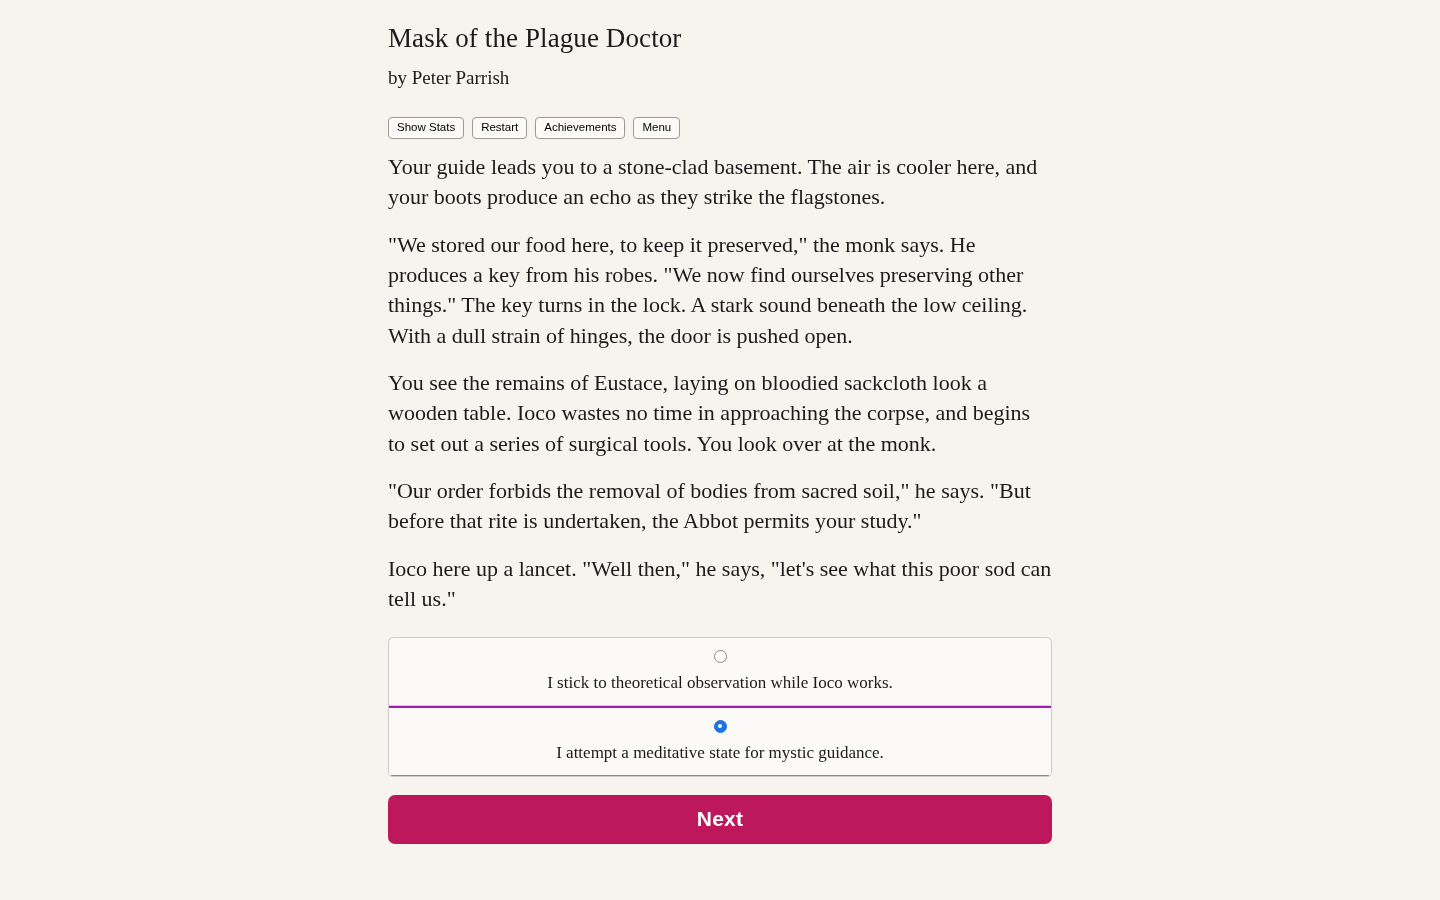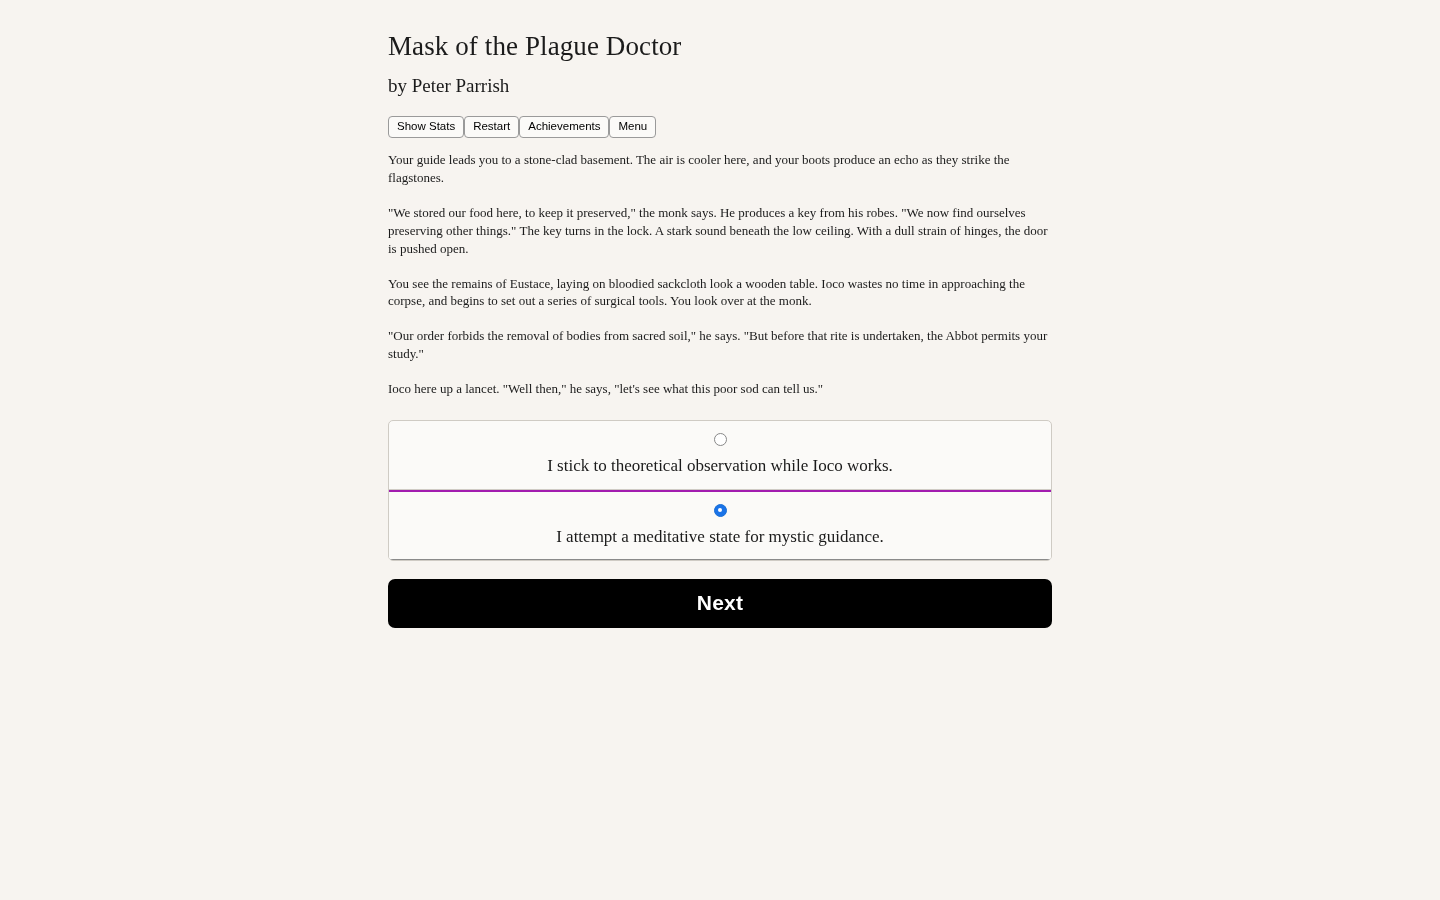--- a/index.html
+++ b/index.html
@@ -10,55 +10,56 @@
     height: 900px;
     overflow: hidden;
   }
   body {
     font-family: "Liberation Serif", serif;
     color: #1b1b1b;
   }
   #game {
     position: absolute;
     left: 388px;
-    top: 8px;
+    top: 0;
     width: 664px;
   }
   .title {
     font-size: 27px;
     font-weight: normal;
     margin: 0;
     padding-top: 22px;
     letter-spacing: 0.1px;
     line-height: 1.2;
   }
   .byline {
     font-size: 19px;
     margin: 13px 0 0 0;
     line-height: 1.2;
   }
   .toolbar {
-    margin-top: 18px;
+    margin-top: 27px;
     display: flex;
+    gap: 8px;
     align-items: flex-start;
   }
   .tool-btn {
     font-family: "Liberation Sans", sans-serif;
     font-size: 11.5px;
     color: #000;
     background: #fbfaf8;
     border: 1px solid #9a9a9a;
     border-radius: 4px;
     padding: 3px 8px 4px 8px;
     line-height: 1.1;
     cursor: pointer;
   }
   .story { margin-top: 13px; }
   .story p {
-    font-size: 13px;
+    font-size: 22px;
     line-height: 1.38;
     margin: 0 0 17px 0;
     max-width: 664px;
   }
   .choices {
     margin-top: 22px;
     border: 1px solid #cfcbc4;
     border-radius: 5px;
     background: #fbfaf8;
     overflow: hidden;
@@ -103,21 +104,21 @@
     background: #fff;
   }
   .choice-label {
     font-size: 17px;
     line-height: 1.2;
   }
   .next-btn {
     margin-top: 18px;
     width: 100%;
     display: block;
-    background: #000000;
+    background: #be185d;
     color: #fff;
     border: none;
     border-radius: 7px;
     font-family: "Liberation Sans", sans-serif;
     font-weight: bold;
     font-size: 21px;
     padding: 12px 0 13px 0;
     cursor: pointer;
     letter-spacing: 0.2px;
   }

